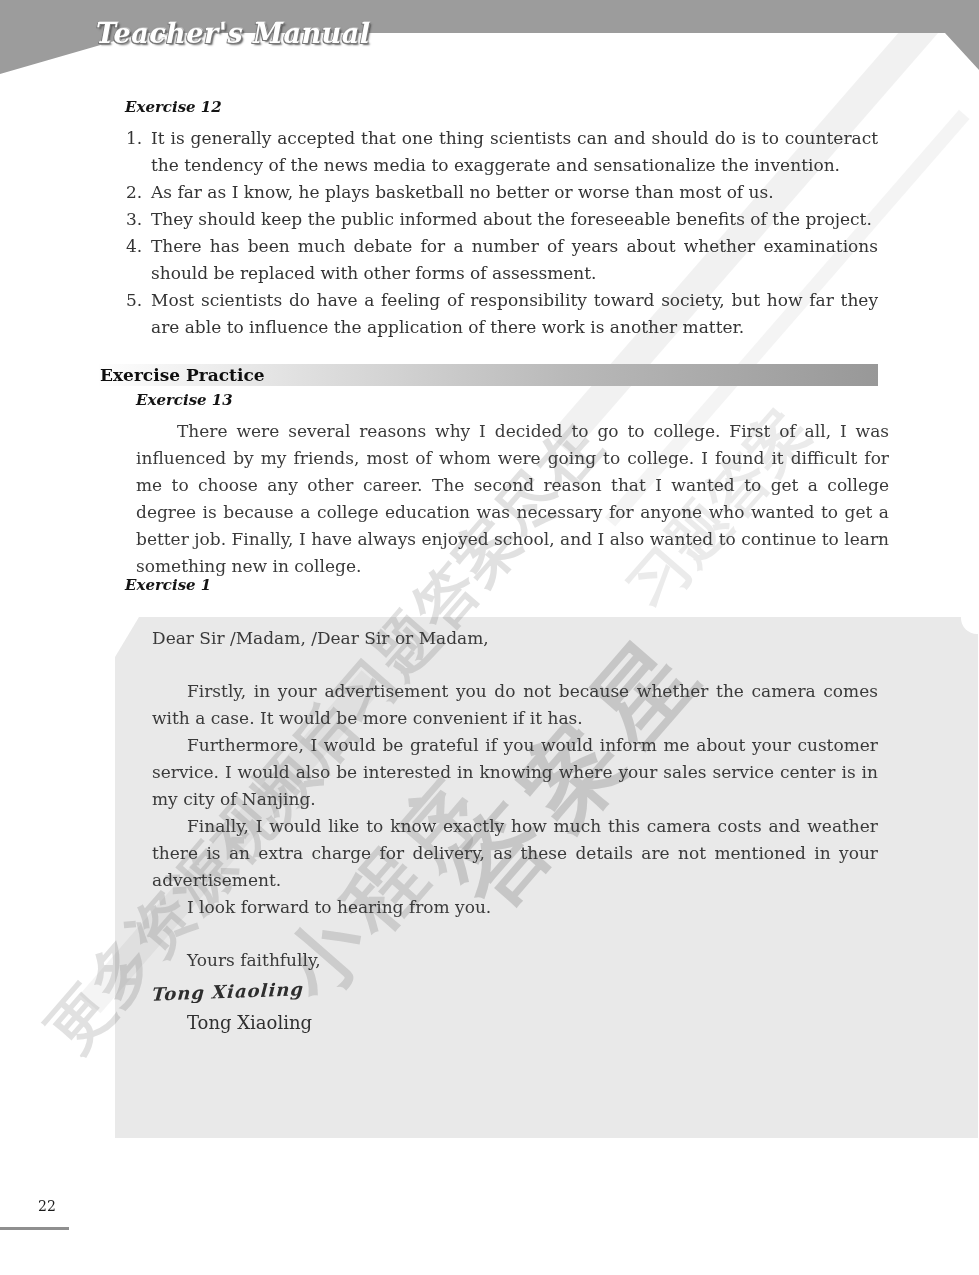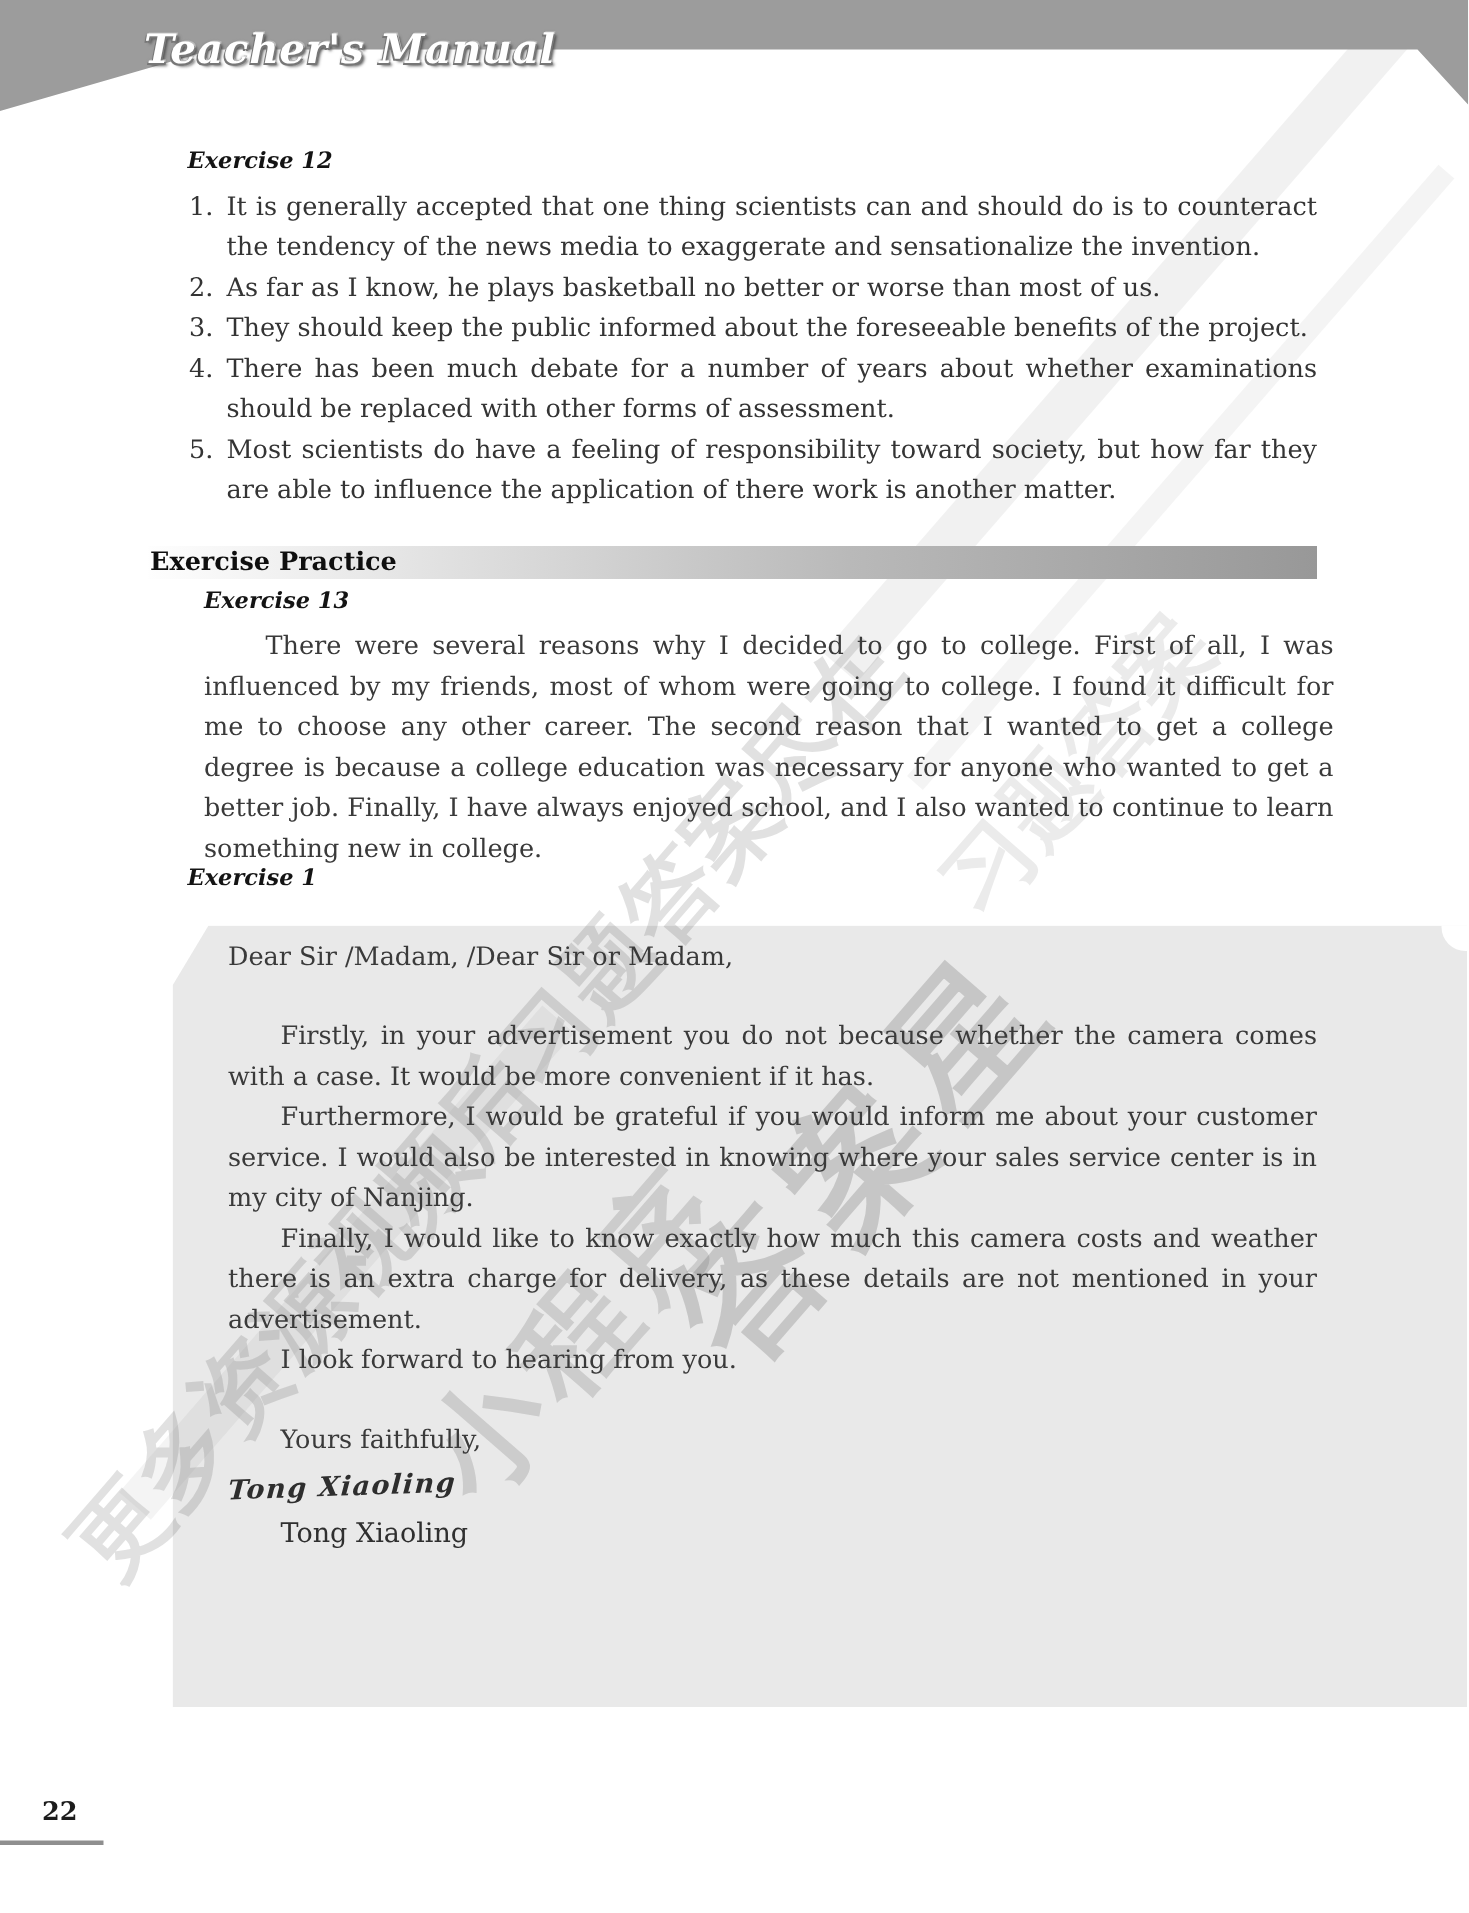--- a/index.html
+++ b/index.html
@@ -72,22 +72,22 @@
   .letter p.lastgap{margin-bottom:26px;}
   .letter .closing{margin:0;}
   .letter .sig-script{
     display:inline-block;margin-top:4px;font-style:italic;font-weight:bold;
     font-size:18px;line-height:28px;letter-spacing:1px;color:#2e2e2e;
     transform:rotate(-2deg) skewX(-6deg);
   }
   .letter .sig-name{margin:3px 0 0 0;font-size:18px;line-height:28px;color:#2f2f2f;}
   .italic{font-style:italic;}
   
-  .pagenum{position:absolute;top:1198px;left:28px;z-index:2;
-           font-size:17px;font-weight:bold;color:#1c1c1c;}
+  .pagenum{position:absolute;top:1198px;left:38px;z-index:2;
+           font-size:14px;font-weight:normal;color:#1c1c1c;}
   .pagenum-rule{position:absolute;top:1227px;left:0;width:69px;height:3px;
                 background:#8f8f8f;z-index:2;}
 </style>
 </head>
 <body>
 
 <div class="page">
 
   <div class="wm wm-1">更多资源视频后习题答案尽在</div>
   <div class="wm wm-2">答案星</div>

